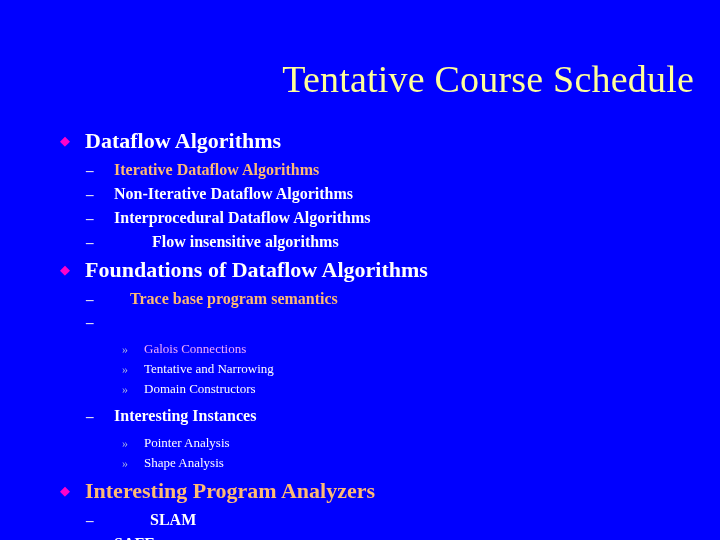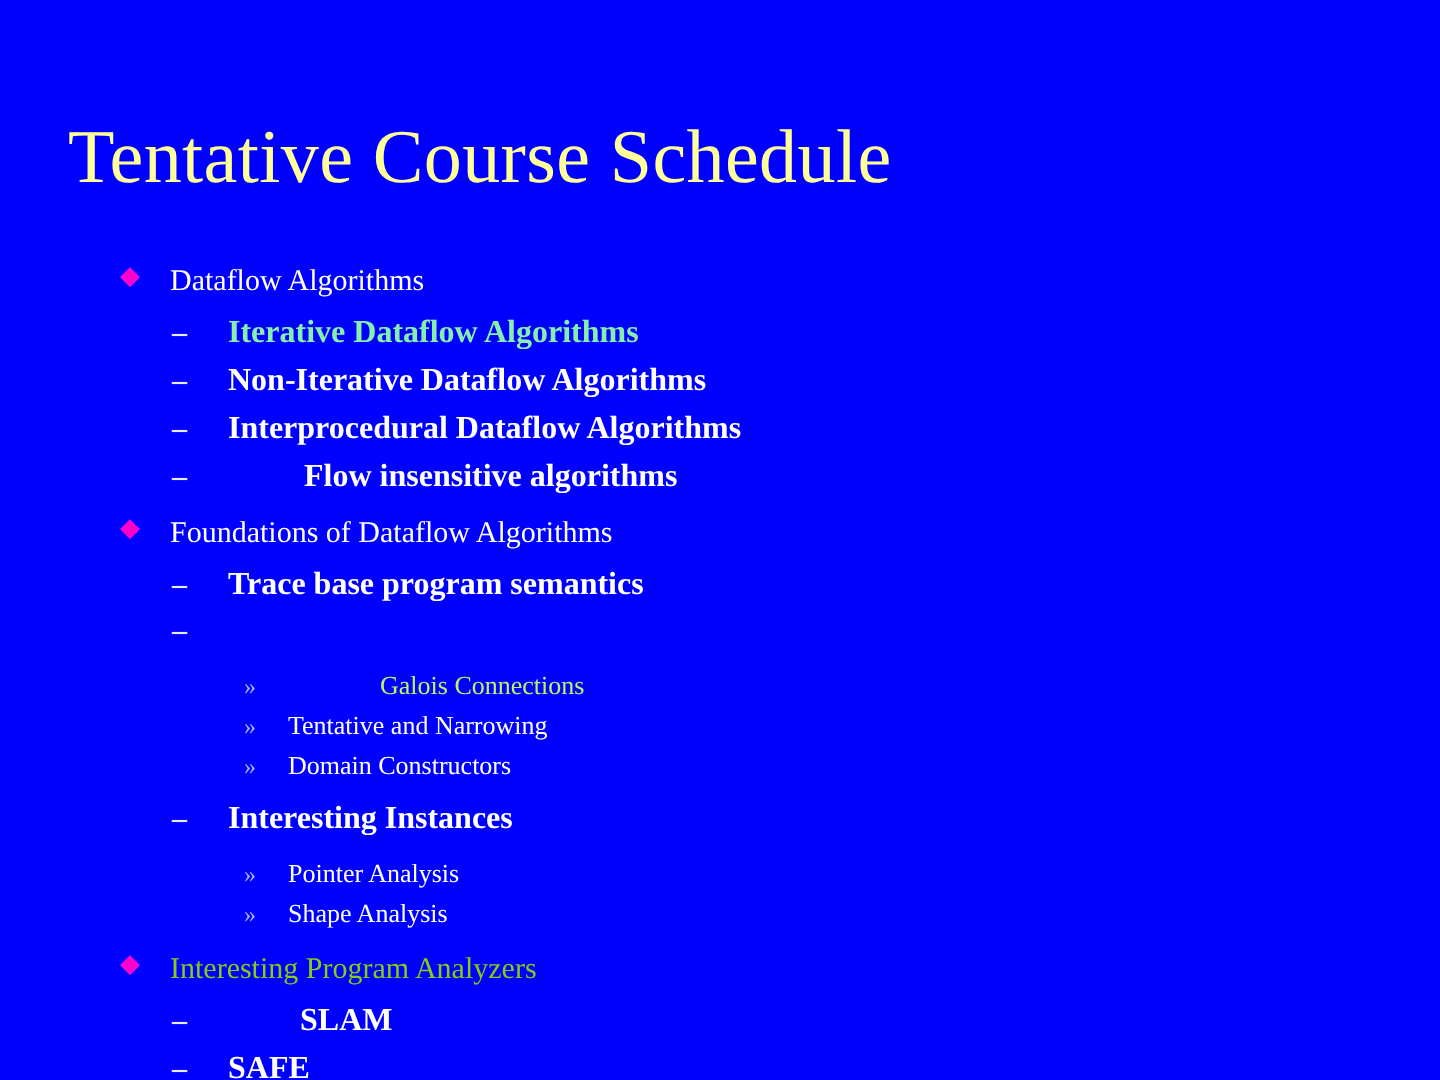--- a/index.html
+++ b/index.html
@@ -27,20 +27,21 @@
     left: 34px;
     top: 57px;
     width: 660px;
     color: #ffff99;
     font-size: 38px;
     line-height: 44px;
     font-weight: normal;
     letter-spacing: 0.2px;
     white-space: nowrap;
     font-family: "Liberation Serif", "DejaVu Serif", serif;
+    text-align: right;
   }
 
   .body-block {
     position: absolute;
     left: 0px;
     top: 128px;
     width: 720px;
   }
 
   
@@ -67,23 +68,23 @@
   .lvl1 .marker {
     width: 25px;
     color: #ff00cc;
     font-size: 13px;
     line-height: 26px;
     position: relative;
     top: -3px;
   }
   .lvl1 .txt {
     color: #ffffff;
-    font-size: 15px;
+    font-size: 22px;
     line-height: 26px;
-    font-weight: normal;
+    font-weight: bold;
   }
 
   
   .lvl2 {
     padding-left: 86px;
     margin-bottom: 0px;
   }
   .lvl2 .marker {
     width: 28px;
     color: #e8e8f2;
@@ -131,21 +132,21 @@
 
   <div class="body-block">
 
     <div class="row lvl1">
       <span class="marker" style="color: rgb(255, 0, 204);">◆</span>
       <span class="txt" style="color: rgb(255, 255, 255);">Dataflow Algorithms</span>
     </div>
 
     <div class="row lvl2">
       <span class="marker">–</span>
-      <span class="txt" style="color: #86efac; text-align: right;">Iterative Dataflow Algorithms</span>
+      <span class="txt" style="color: #fdba74; text-align: right;">Iterative Dataflow Algorithms</span>
     </div>
 
     <div class="row lvl2">
       <span class="marker">–</span>
       <span class="txt" style="color: rgb(255, 255, 255);">Non-Iterative Dataflow Algorithms</span>
     </div>
 
     <div class="row lvl2">
       <span class="marker">–</span>
       <span class="txt" style="color: rgb(255, 255, 255);">Interprocedural Dataflow Algorithms</span>
@@ -156,30 +157,30 @@
       <span class="txt" style="color: rgb(255, 255, 255); margin-left: 38px;">Flow insensitive algorithms</span>
     </div>
 
     <div class="row lvl1 gap-before-lvl1">
       <span class="marker" style="color: rgb(255, 0, 204);">◆</span>
       <span class="txt" style="color: rgb(255, 255, 255);">Foundations of Dataflow Algorithms</span>
     </div>
 
     <div class="row lvl2">
       <span class="marker">–</span>
-      <span class="txt" style="color: #ffffff;">Trace base program semantics</span>
+      <span class="txt" style="color: #fdba74; margin-left: 16px;">Trace base program semantics</span>
     </div>
 
     <div class="row lvl2">
       <span class="marker">–</span>
     </div>
 
     <div class="row lvl3 gap-before-lvl3">
       <span class="marker" style="color: rgb(168, 180, 222);">»</span>
-      <span class="txt" style="color: #bef264; margin-left: 46px;">Galois Connections</span>
+      <span class="txt" style="color: #f0abfc;">Galois Connections</span>
     </div>
 
     <div class="row lvl3">
       <span class="marker" style="color: rgb(168, 180, 222);">»</span>
       <span class="txt" style="color: rgb(255, 255, 255);">Tentative and Narrowing</span>
     </div>
 
     <div class="row lvl3 gap-after-lvl3">
       <span class="marker" style="color: rgb(168, 180, 222);">»</span>
       <span class="txt" style="color: rgb(255, 255, 255);">Domain Constructors</span>
@@ -195,21 +196,21 @@
       <span class="txt" style="color: rgb(255, 255, 255);">Pointer Analysis</span>
     </div>
 
     <div class="row lvl3 gap-after-lvl3">
       <span class="marker" style="color: rgb(168, 180, 222);">»</span>
       <span class="txt" style="color: rgb(255, 255, 255);">Shape Analysis</span>
     </div>
 
     <div class="row lvl1 gap-before-lvl1">
       <span class="marker" style="color: rgb(255, 0, 204);">◆</span>
-      <span class="txt" style="color: #84cc16;">Interesting Program Analyzers</span>
+      <span class="txt" style="color: #fdba74;">Interesting Program Analyzers</span>
     </div>
 
     <div class="row lvl2">
       <span class="marker">–</span>
       <span class="txt" style="color: rgb(255, 255, 255); margin-left: 36px;">SLAM</span>
     </div>
 
     <div class="row lvl2">
       <span class="marker">–</span>
       <span class="txt" style="color: rgb(255, 255, 255);">SAFE</span>

